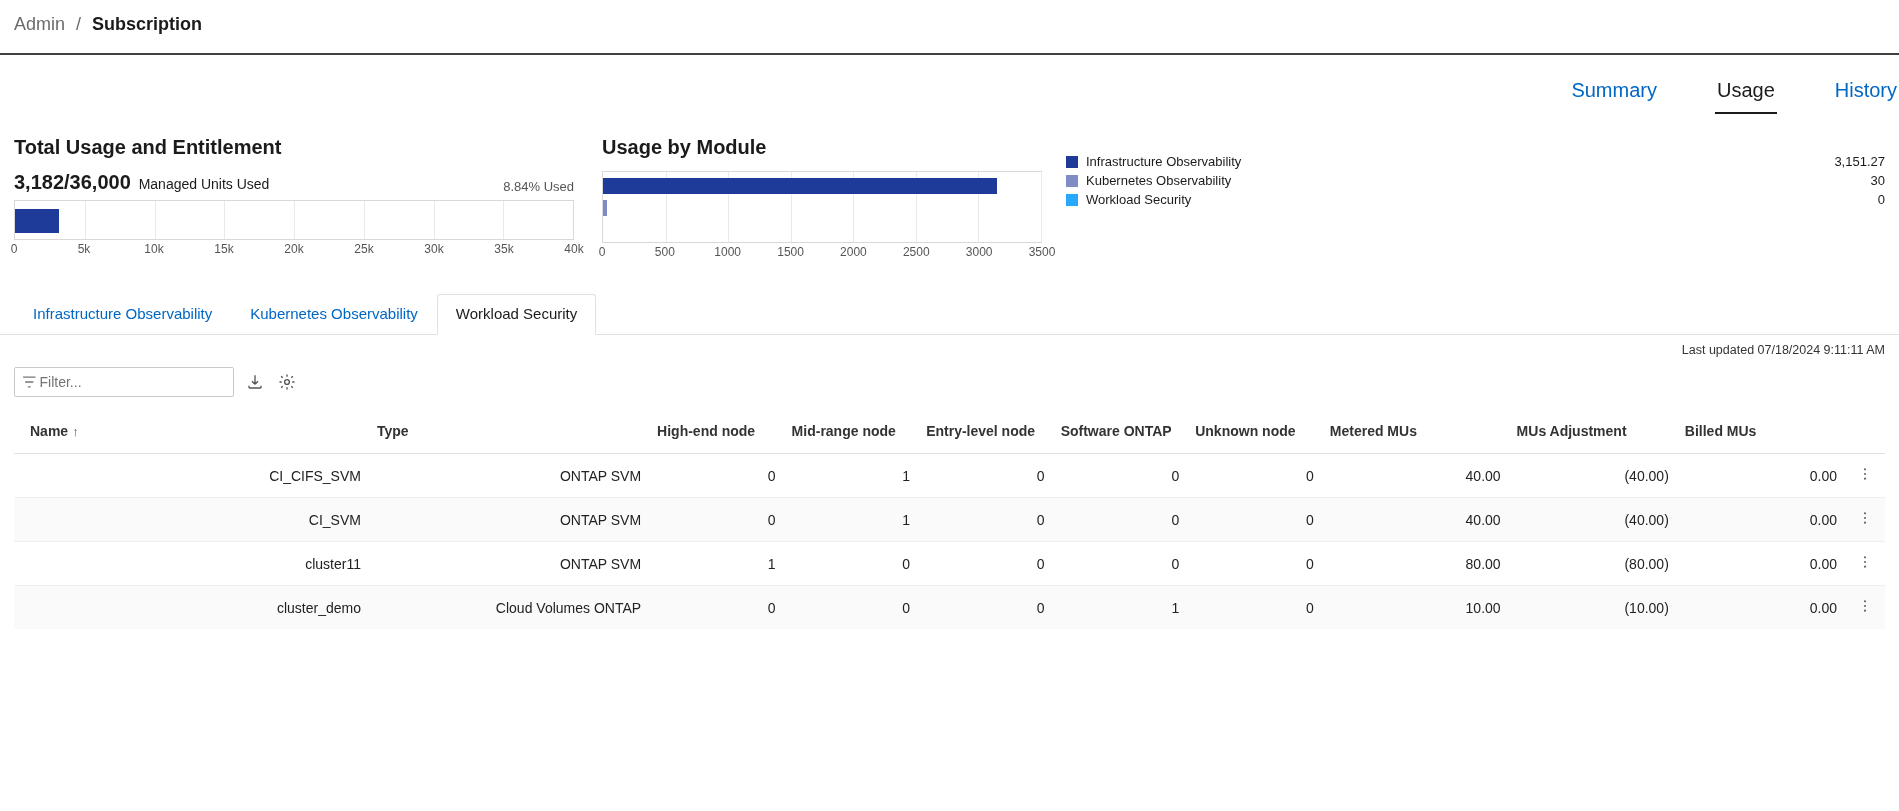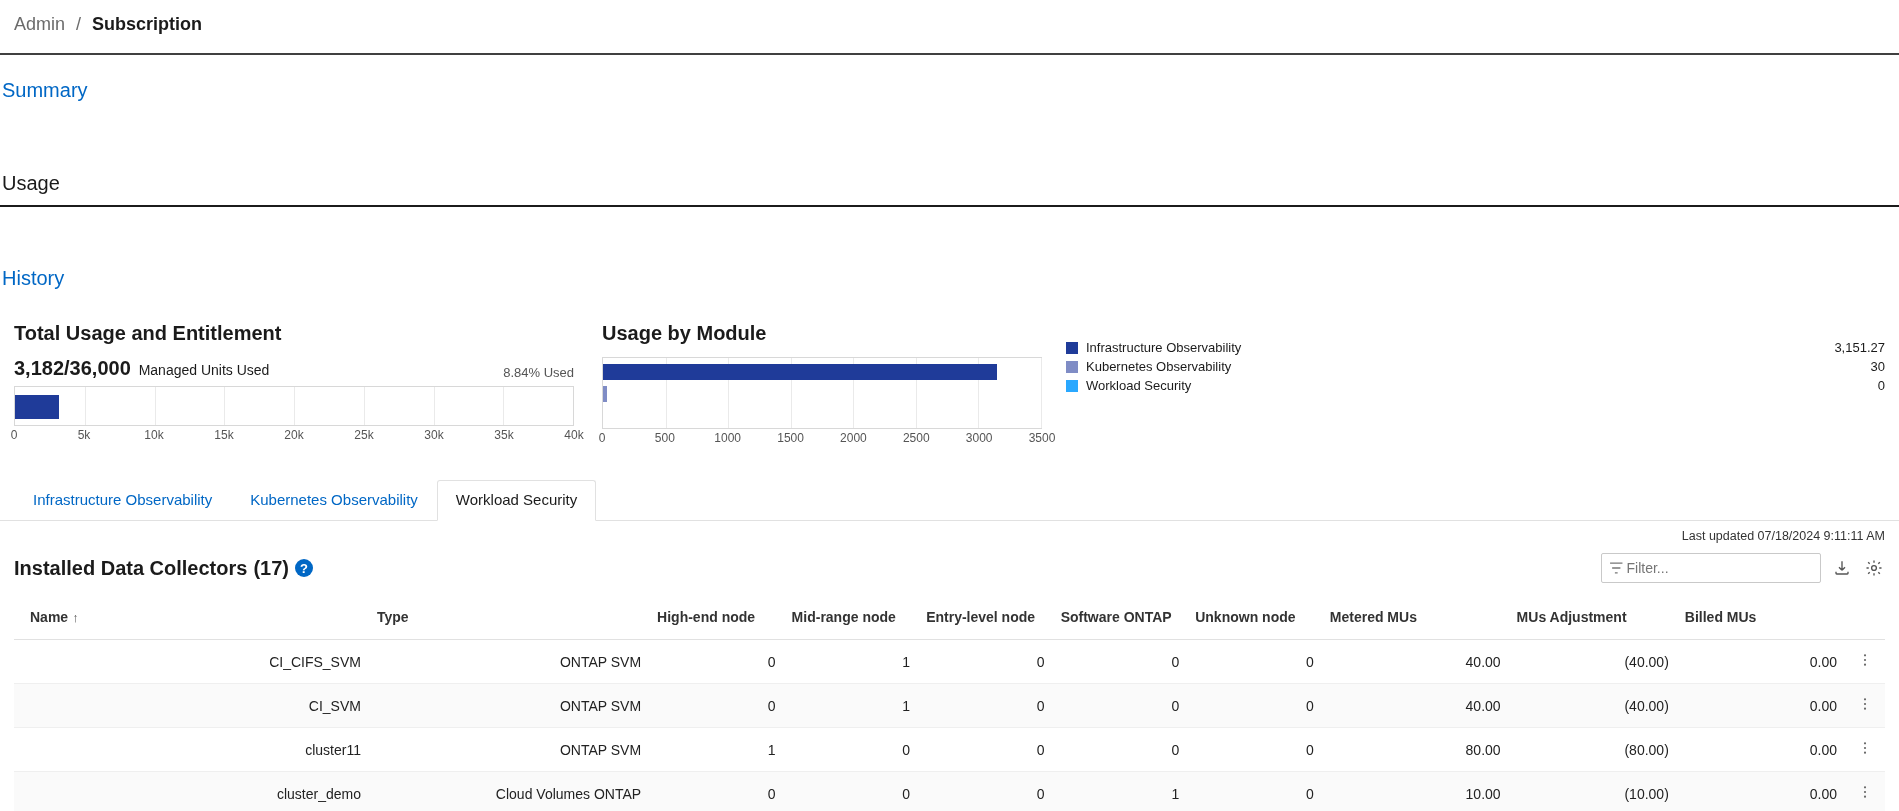--- a/index.html
+++ b/index.html
@@ -2,21 +2,21 @@
 <html><head>
 <meta charset="utf-8">
 <style>
   * { box-sizing: border-box; }
   html, body { margin:0; padding:0; font-family: "Segoe UI", Arial, Helvetica, sans-serif; color:#1b1b1b; background:#ffffff; font-size:14px; }
   .breadcrumb { padding: 14px 14px 18px 14px; border-bottom:2px solid #404040; font-size:18px; }
   .breadcrumb .sep { color:#888; padding:0 6px; }
   .breadcrumb .light { color:#6b6b6b; }
   .breadcrumb .strong { font-weight:700; }
 
-  .page-tabs { display:flex; justify-content:flex-end; gap:56px; padding: 20px 0 8px 0; font-size:20px;flex-direction:column; }
+  .page-tabs { display:flex; justify-content:flex-end; gap:56px; padding: 20px 0 8px 0; font-size:20px; }
   .page-tab { color:#0067c5; cursor:pointer; padding:4px 2px 10px 2px; }
   .page-tab.active { color:#1b1b1b; border-bottom:2px solid #1b1b1b; font-weight:500; }
 
   .two-col { display:flex; padding: 8px 14px 4px 14px; gap: 28px; }
   .col-left { flex:1 1 50%; max-width: 560px; }
   .col-right { flex:1 1 50%; display:flex; gap:24px; }
 
   .sec-title { font-size:20px; font-weight:700; margin: 6px 0 12px 0; }
 
   .usage-head { display:flex; justify-content:space-between; align-items:flex-end; }
@@ -179,25 +179,20 @@
 <div class="sub-tabs">
   <div class="sub-tab">Infrastructure Observability</div>
   <div class="sub-tab">Kubernetes Observability</div>
   <div class="sub-tab active">Workload Security</div>
 </div>
 
 <div class="last-updated">Last updated 07/18/2024 9:11:11 AM</div>
 
 <div class="table-area">
   <div class="table-head-row">
-    <div class="idc-title">
-      <span>Installed Data Collectors</span>
-      <span>(17)</span>
-      <span class="help-icon">?</span>
-    </div>
     <div class="right-controls">
       <div class="filter-box">
         <svg class="ic" viewBox="0 0 24 24">
             <path fill="none" stroke="#777" stroke-width="2" d="M3 5h18M6 12h12M10 19h4"></path>
           </svg>
         <input type="text" placeholder="Filter..." style="">
       </div>
       <div class="icon-btn">
         <svg class="ic" viewBox="0 0 24 24">
             <path fill="none" stroke="#555" stroke-width="1.8" d="M4 17v2a1 1 0 001 1h14a1 1 0 001-1v-2M12 3v12m0 0l-4-4m4 4l4-4"></path>

